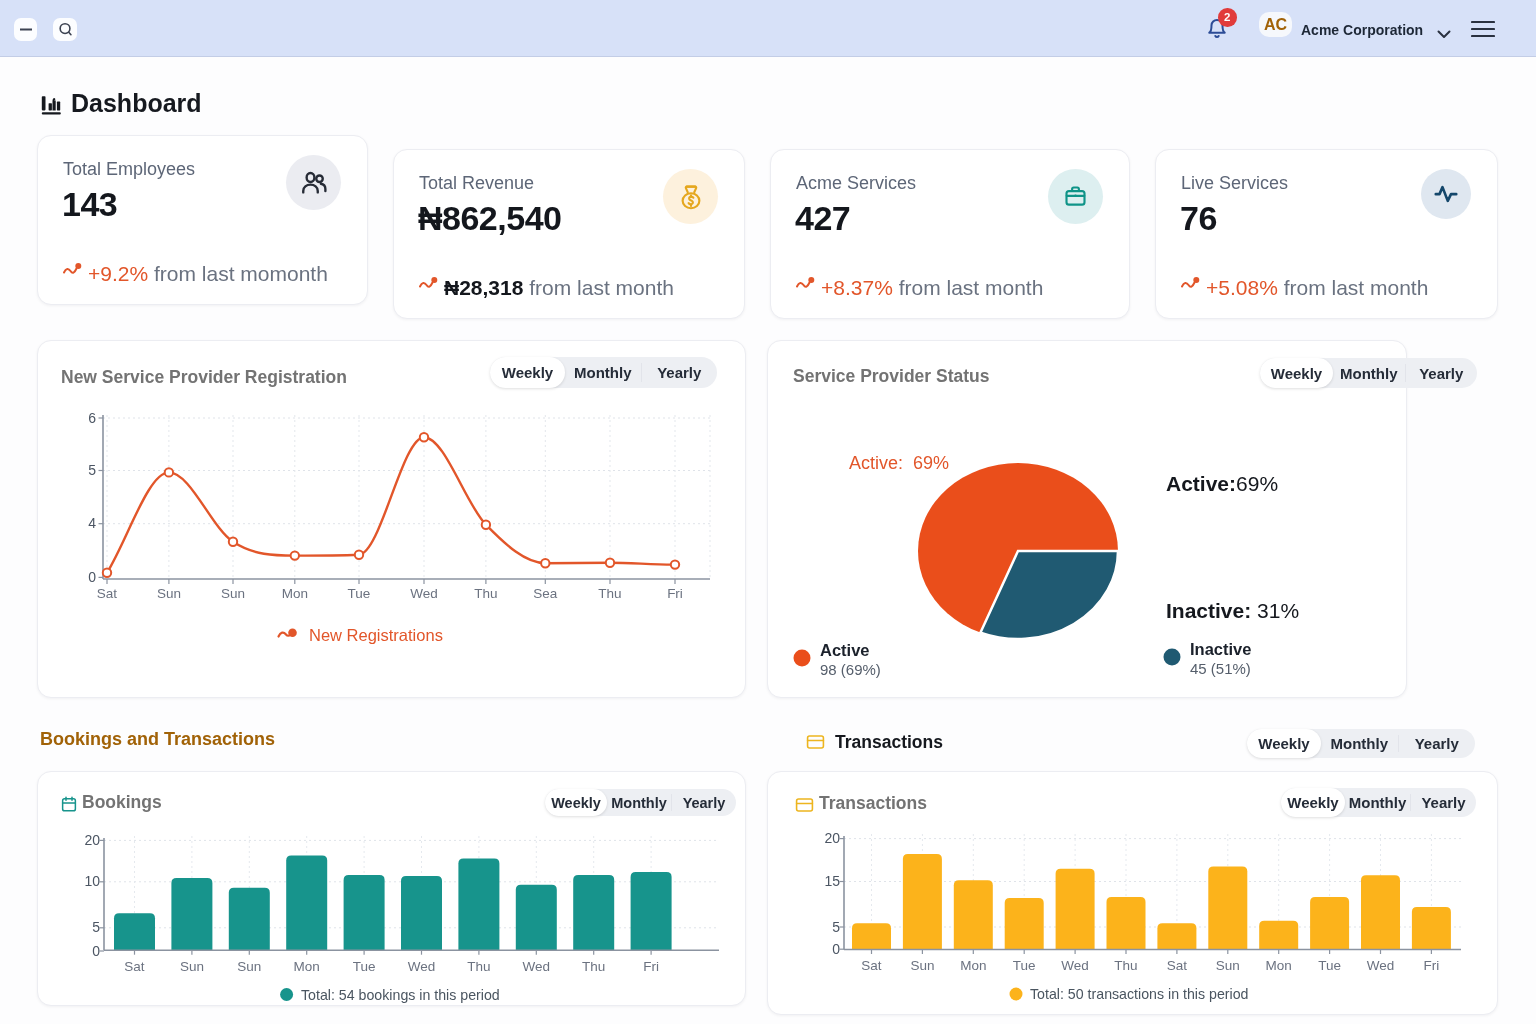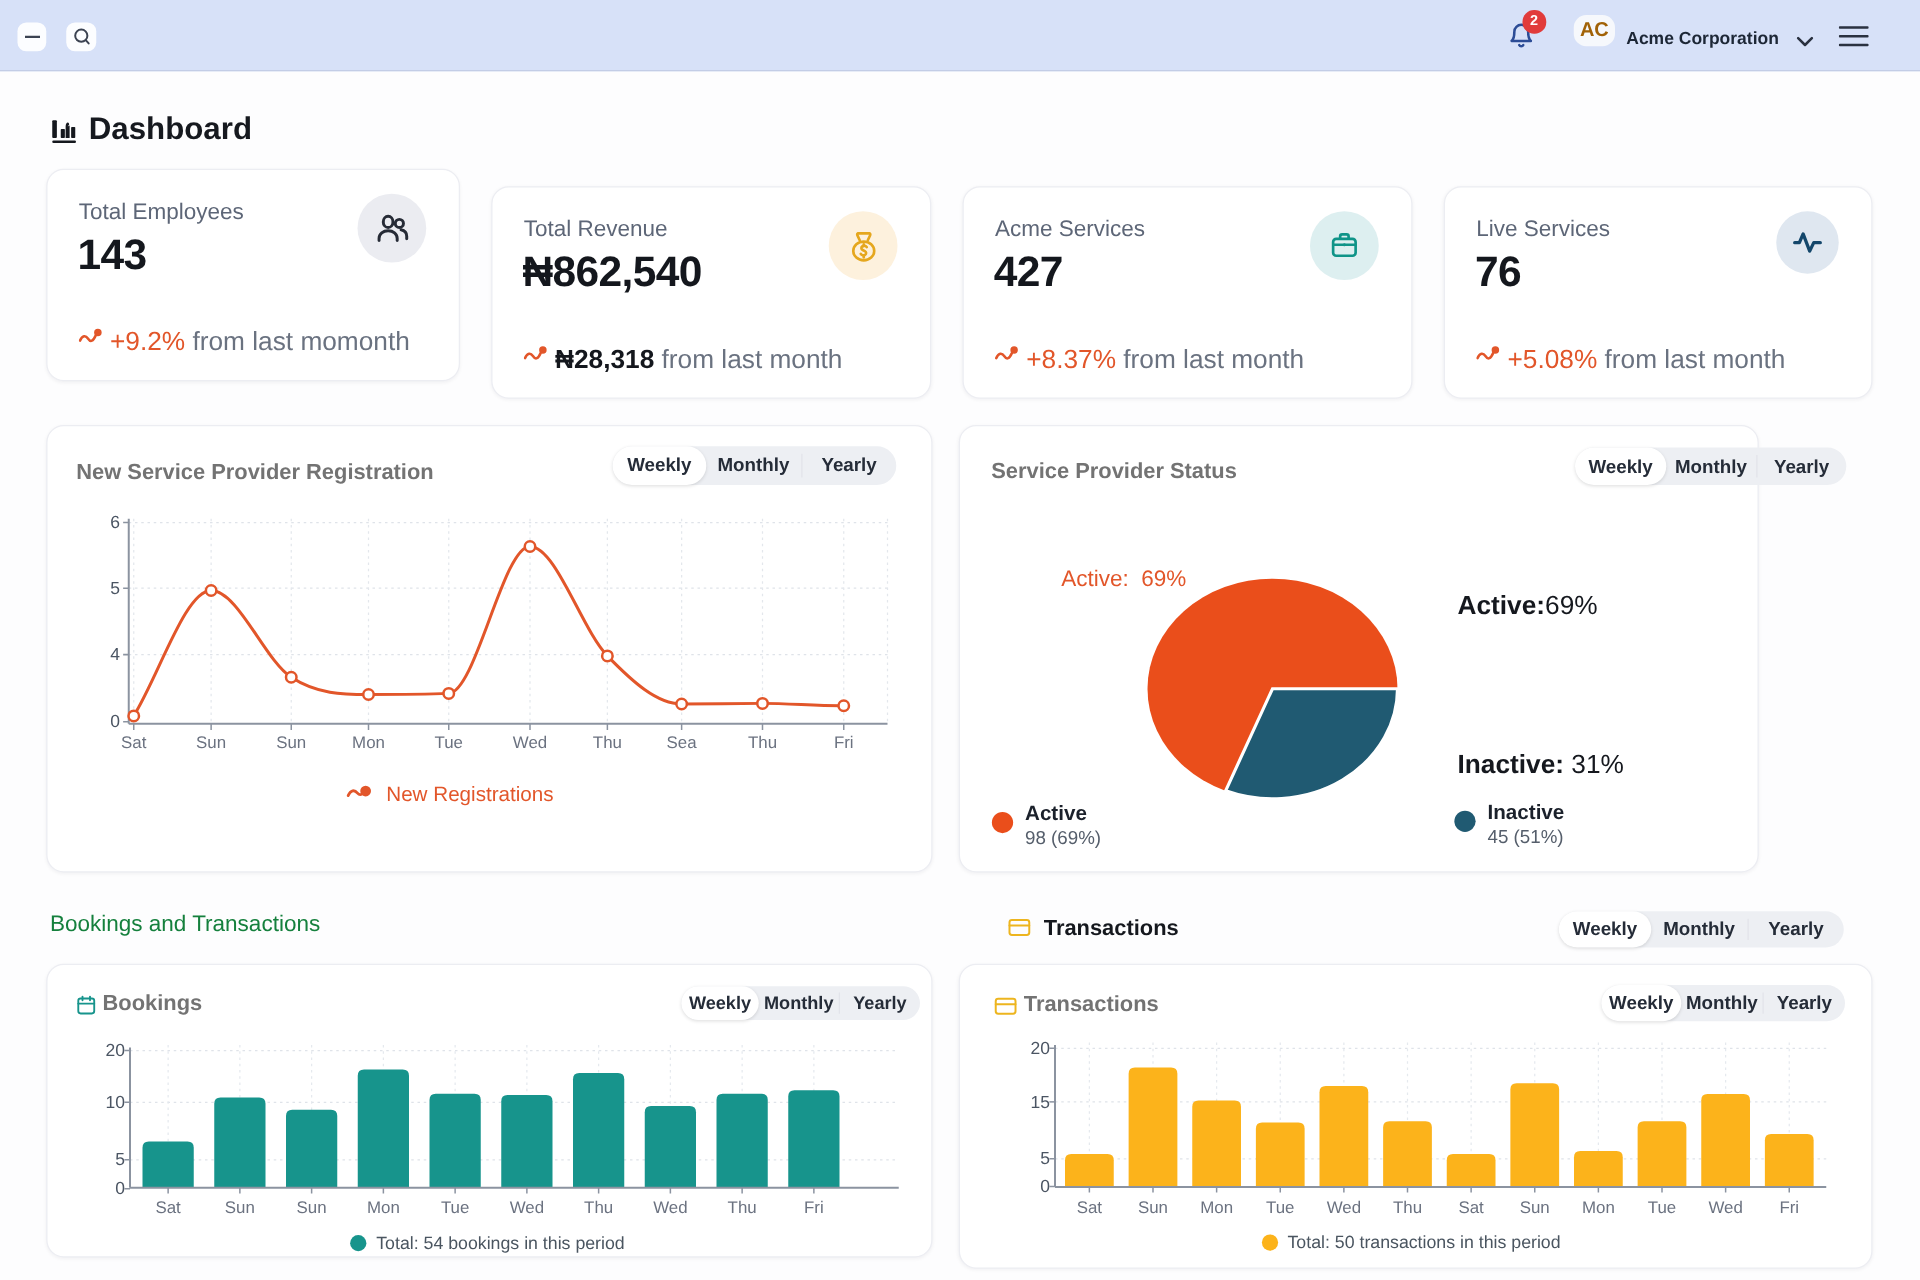--- a/index.html
+++ b/index.html
@@ -200,21 +200,21 @@
 <text x="398" y="277" font-size="21" font-weight="bold" fill="#15181e">Inactive: <tspan font-weight="normal">31%</tspan></text>
 <circle cx="34" cy="317" r="8.5" fill="#ea4e1b"></circle>
 <text x="52" y="315" font-size="16.5" font-weight="bold" fill="#1b212b">Active</text>
 <text x="52" y="334" font-size="15" fill="#555e6b">98 (69%)</text>
 <circle cx="404" cy="316" r="8.5" fill="#205a72"></circle>
 <text x="422" y="314" font-size="16.5" font-weight="bold" fill="#1b212b">Inactive</text>
 <text x="422" y="333" font-size="15" fill="#555e6b">45 (51%)</text>
 </svg></div>
 </div>
 
-<div class="abs" style="left:40px;top:729px;font-size:18px;font-weight:normal;color:#15803d">Bookings and Transactions</div>
+<div class="abs" style="left:40px;top:729px;font-size:18px;font-weight:bold;color:#a16207">Bookings and Transactions</div>
 <div class="abs" style="left:806px;top:734px"><svg width="19" height="16" viewBox="0 0 24 20" fill="none" stroke="#edb51f" stroke-width="2" stroke-linecap="round" stroke-linejoin="round">
       <rect x="2" y="2.5" width="20" height="15" rx="2.5"></rect>
       <path d="M2 8h20"></path>
     </svg></div>
 <div class="abs" style="left:835px;top:732px;font-size:17.5px;font-weight:bold;color:#15181e">Transactions</div>
 <div class="toggle" style="left:1247px;top:729px;width:228px;height:29px;font-size:15px">
 <span class="tg-on" style="width:74px">Weekly</span>
     <span class="tg-off">Monthly</span>
     <span class="tg-off" style="border-left:1px solid #e2e4ea;height:60%;display:flex;align-items:center;justify-content:center">Yearly</span>
   </div>

